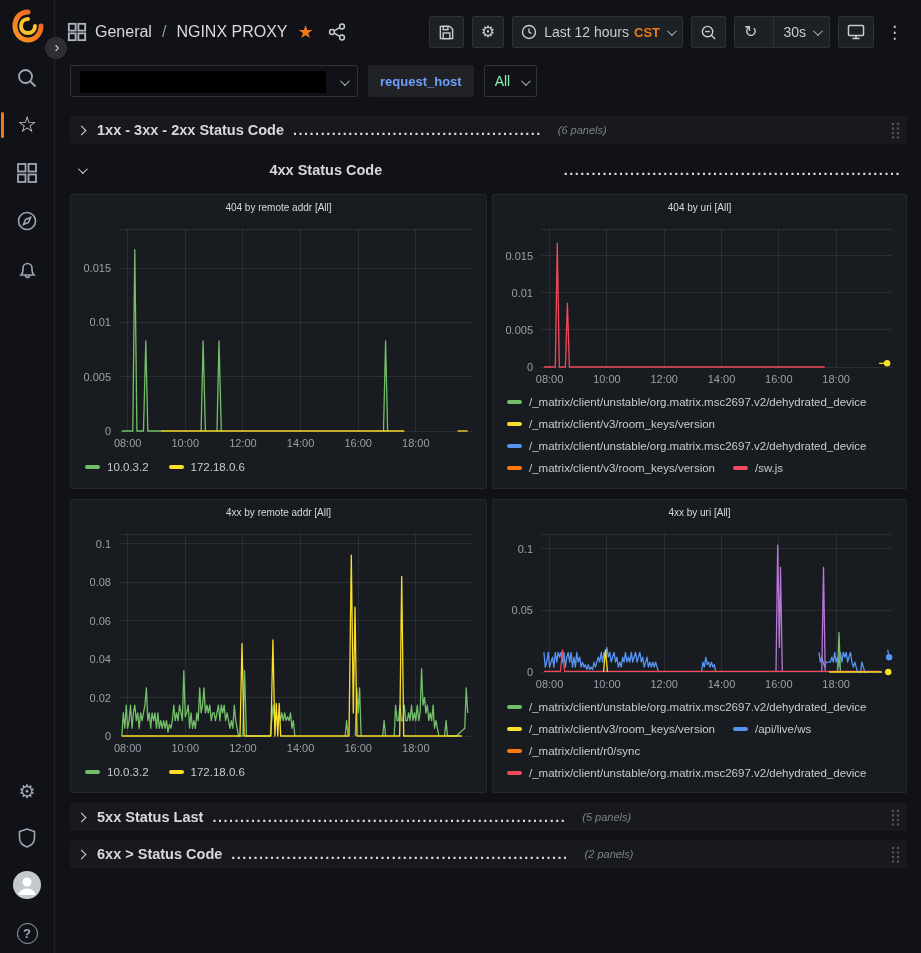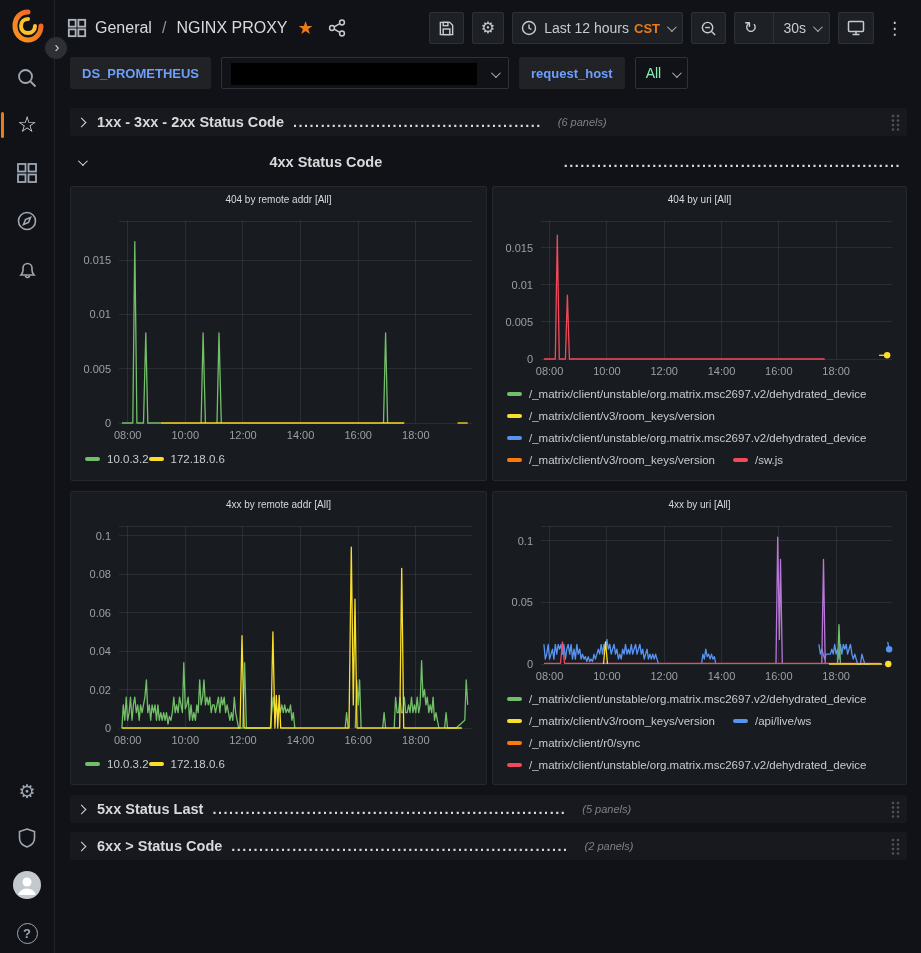--- a/index.html
+++ b/index.html
@@ -39,21 +39,21 @@
     display: flex; align-items: center; justify-content: center;
   }
   .help-circle {
     width: 21px; height: 21px; border-radius: 50%; border: 1.6px solid #9fa7b3;
     display: flex; align-items: center; justify-content: center;
     font-size: 13px; font-weight: bold;
   }
   
   .main { position: absolute; left: 55px; top: 0; width: 866px; height: 953px; }
   .header {
-    height: 56px; display: flex; align-items: center; padding: 0 14px 0 12px; gap: 8px;
+    height: 64px; display: flex; align-items: center; padding: 0 14px 0 12px; gap: 8px;
   }
   .crumb-icon { color: #aeb4bc; display: flex; }
   .crumb { font-size: 16px; color: #d8d9da; white-space: nowrap; cursor: pointer; }
   .crumb-sep { color: #8e949c; margin: 0 2px; font-size: 16px; }
   .star-filled { color: #eb7b18; font-size: 18px; margin-left: 2px; cursor: pointer; }
   .share-btn { margin-left: 6px; display: flex; cursor: pointer; color: #c7ccd1; }
   .header-spacer { flex: 1; }
   .hbtn {
     height: 32px; min-width: 32px; background: #1d2024; border: 1px solid #2e3238;
     border-radius: 2px; color: #c7ccd1; display: flex; align-items: center;
@@ -115,21 +115,21 @@
     position: relative; overflow: hidden; display: flex; flex-direction: column;
   }
   .panel-title {
     height: 26px; line-height: 26px; text-align: center; font-size: 10px; font-weight: 500;
     color: #d8d9da; cursor: pointer; flex: 0 0 auto;
   }
   .chart { margin: 0 2px; flex: 0 0 auto; }
   .chart.tall { height: 232px; }
   .chart.short { height: 168px; }
   .legend { padding: 2px 6px 0 14px; overflow: hidden; }
-  .legend.single { display: flex; height: 26px; align-items: center; text-align: right; }
+  .legend.single { display: flex; gap: 20px; height: 26px; align-items: center; text-align: right; }
   .legend.wrap { display: flex; flex-wrap: wrap; column-gap: 18px; height: 92px; align-content: flex-start; }
   .legend-item { display: flex; align-items: center; gap: 7px; cursor: pointer; height: 22px; white-space: nowrap; }
   .legend-dash { width: 15px; height: 4px; border-radius: 2px; flex: 0 0 auto; }
   .legend-label { font-size: 11.5px; color: #c7ccd1; }
   svg text { font-family: "Liberation Sans", "DejaVu Sans", sans-serif; }
 </style>
 </head>
 <body>
 
 <aside class="sidebar">
@@ -266,21 +266,20 @@
           <line x1="9" y1="11.5" x2="9" y2="14.5"></line>
           <line x1="5.5" y1="14.5" x2="12.5" y2="14.5"></line>
         </svg>
     </button>
     <button class="hbtn kebab-btn">
       <span>⋮</span>
     </button>
   </div>
 
   <div class="varbar">
-    <span class="var-chip">DS_PROMETHEUS</span>
     <span class="var-select ds">
       <span class="redacted"></span>
       <span class="caret"></span>
     </span>
     <span class="var-chip">request_host</span>
     <span class="var-select all">
       <span>All</span>
       <span class="caret"></span>
     </span>
   </div>

